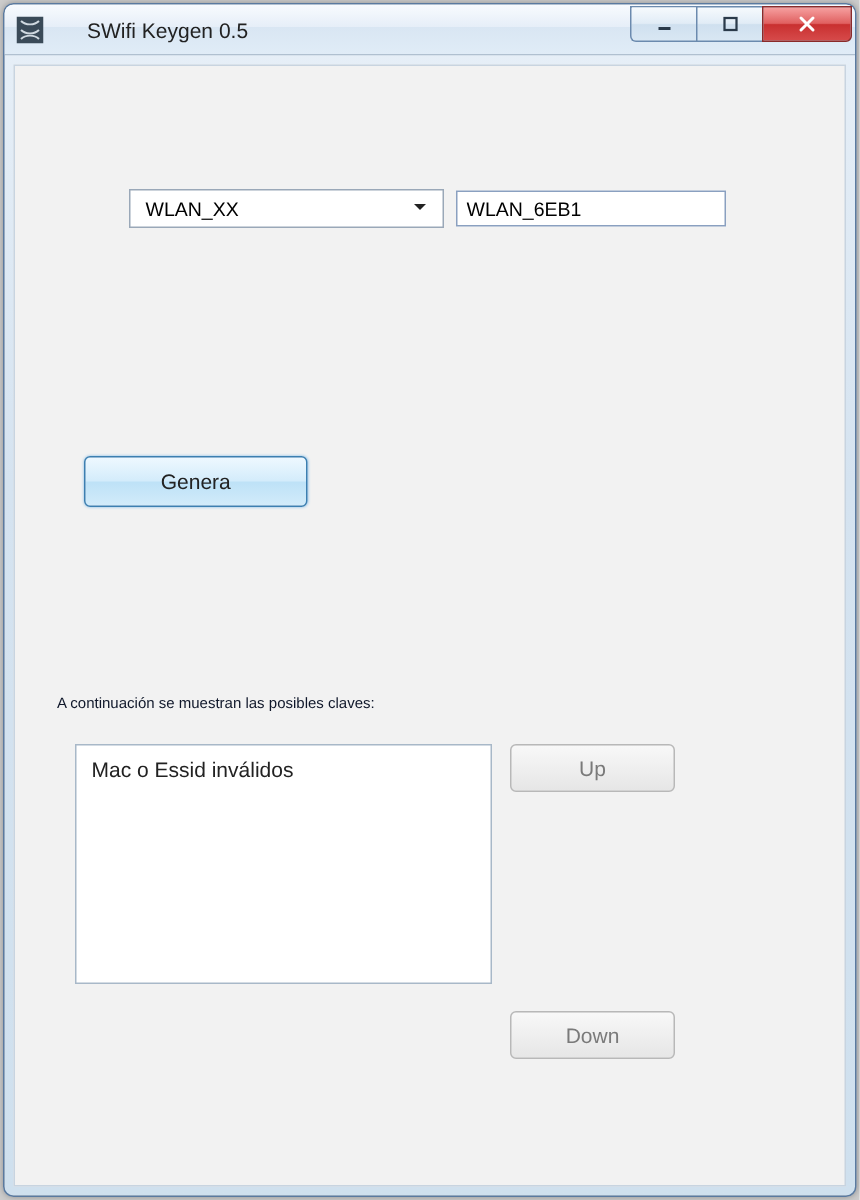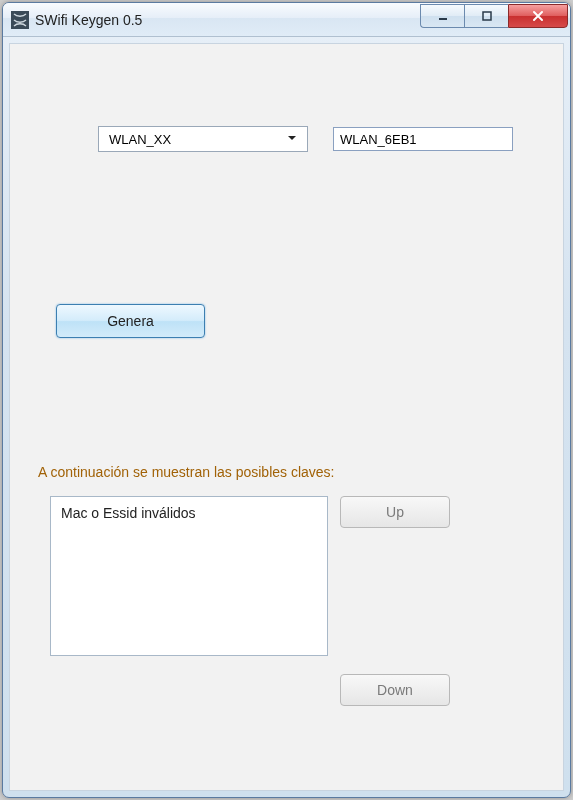--- a/index.html
+++ b/index.html
@@ -28,20 +28,21 @@
   }
   .titlebar {
     height: 34px;
     display: flex;
     align-items: center;
     padding: 0 2px 0 8px;
     background: linear-gradient(to bottom, #f8fbfe 0%, #e6eef8 45%, #d9e6f3 46%, #e0ecf7 100%);
     border-top-left-radius: 6px;
     border-top-right-radius: 6px;
     border-bottom: 1px solid #b0c0d0;
+    gap: 23px;
   }
   .titlebar .app-icon {
     width: 18px;
     height: 18px;
     margin-right: 6px;
   }
   .titlebar .title {
     flex: 1;
     color: #222;
     font-size: 14px;
@@ -72,38 +73,37 @@
   .client {
     flex: 1;
     margin: 6px;
     background: #f2f2f2;
     border: 1px solid #c8d4e0;
     position: relative;
   }
   .form-area {
     position: absolute;
     top: 80px;
-    left: 16px;
+    left: 4px;
     right: 0;
   }
   .row {
     display: flex;
     align-items: center;
     height: 30px;
     margin-bottom: 6px;
   }
   .row .labelcol {
     width: 290px;
     text-align: right;
     padding-right: 12px;
     color: #222;
   }
   .row .fieldcol {
     width: 190px;
-    margin-left: 17px;
   }
   .combo-wrap {
     position: absolute;
     left: 72px;
     width: 210px;
   }
   .combo {
     display: flex;
     align-items: center;
     height: 26px;
@@ -137,22 +137,22 @@
     border-radius: 4px;
     color: #222;
     font-size: 14px;
     cursor: pointer;
     box-shadow: 0 0 2px #7ab8e8;
   }
   .subtitle {
     position: absolute;
     top: 420px;
     left: 28px;
-    color: #a16207;
-    font-size: 14px;
+    color: #0f172a;
+    font-size: 10px;
   }
   .resultbox {
     position: absolute;
     top: 452px;
     left: 40px;
     width: 278px;
     height: 160px;
     background: #fff;
     border: 1px solid #a8b8c8;
     padding: 8px 10px;

